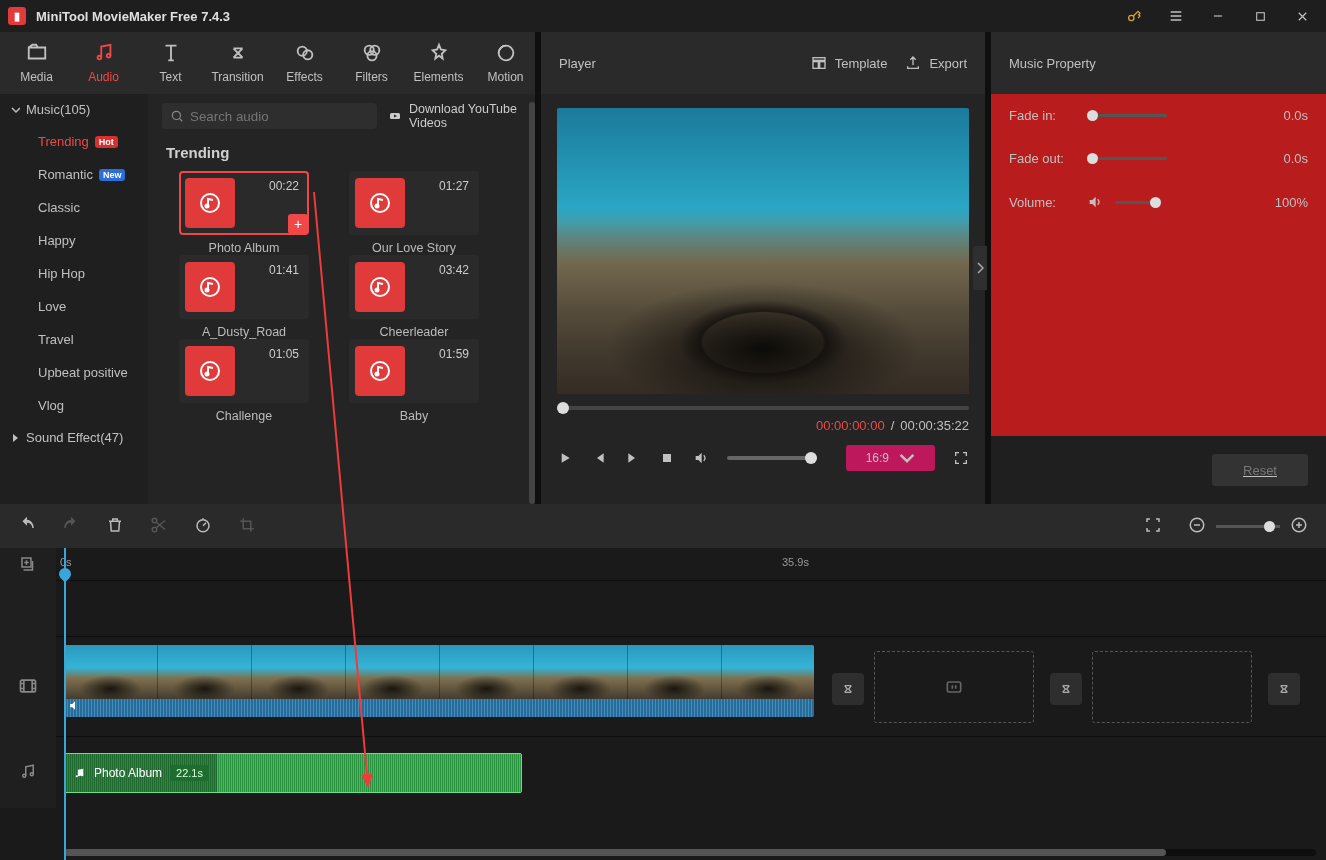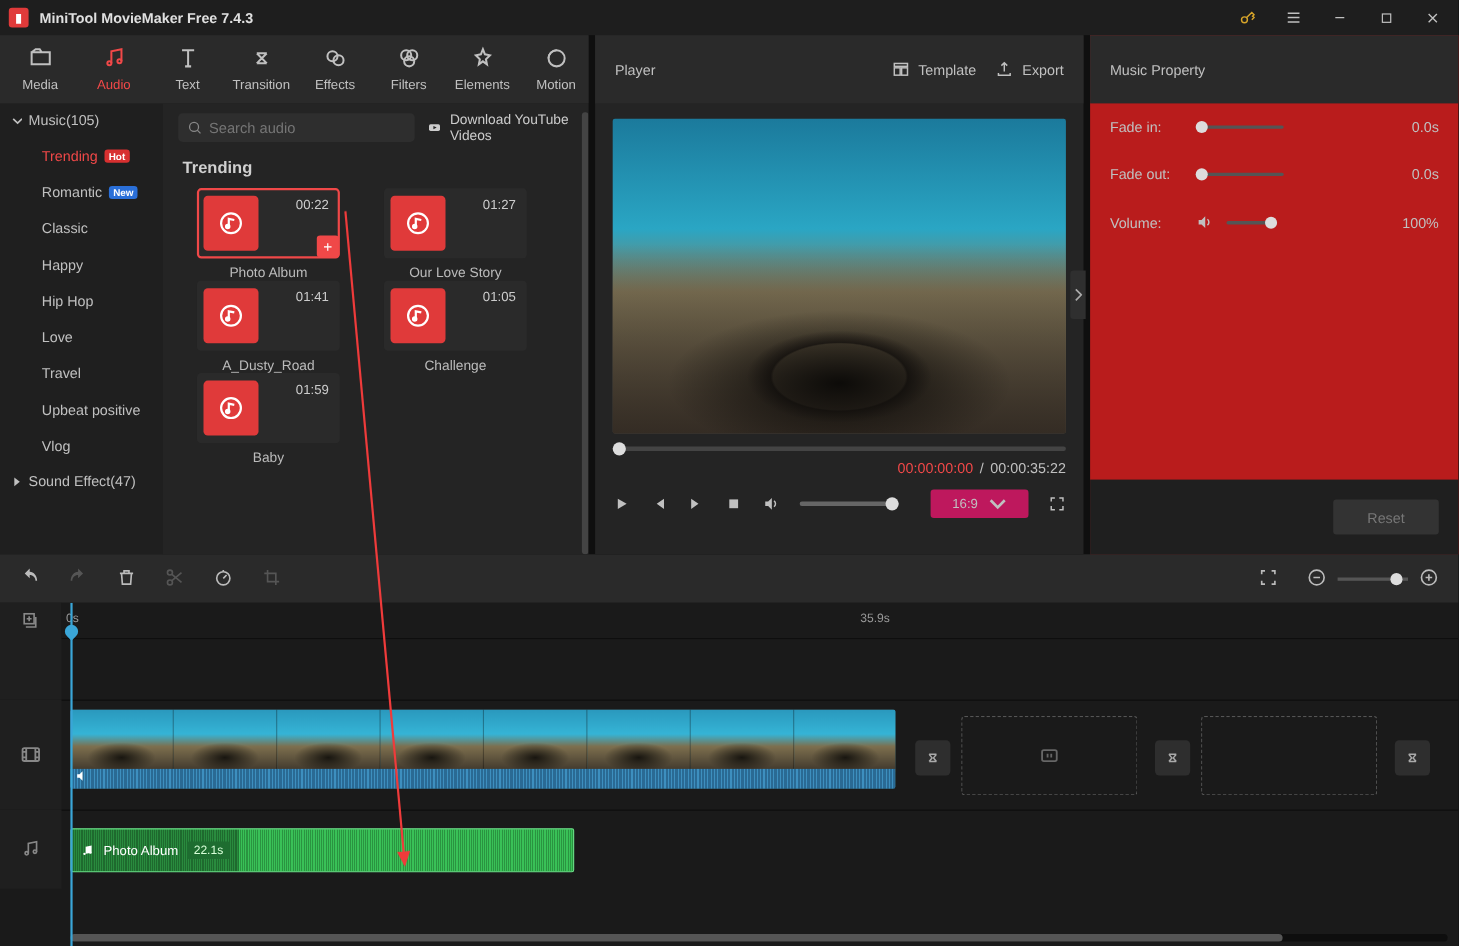--- a/index.html
+++ b/index.html
@@ -62,21 +62,21 @@
 .vol-slider { width:90px; height:4px; background:#666; border-radius:2px; position:relative;}
 .vol-slider .knob{position:absolute;right:0;top:-4px;width:12px;height:12px;background:#ddd;border-radius:50%;}
 .ratio-sel { margin-left:auto; display:flex;align-items:center;gap:10px;background:#be185d;padding:5px 20px;border-radius:3px;cursor:pointer;font-size:12px;}
 .prop-panel { flex:1; background:#b91c1c; display:flex;flex-direction:column;}
 .prop-hdr { height:62px; background:#2a2a2a; display:flex;align-items:center;padding:0 18px;font-size:13px;}
 .prop-row { display:flex; align-items:center; padding: 14px 18px; gap:12px;}
 .prop-row .lbl { width:66px; font-size:13px;}
 .mini-slider { flex:0 0 80px; height:3px; background:#555; border-radius:2px; position:relative;}
 .mini-slider .knob{position:absolute;left:0;top:-4px;width:11px;height:11px;background:#ddd;border-radius:50%;}
 .prop-row .val { margin-left:auto; font-size:13px;}
-.reset-row { margin-top:auto; padding: 18px; display:flex; justify-content:flex-end; background:#1f1f1f;}
+.reset-row { margin-top:auto; padding: 18px; display:flex; justify-content:flex-end; background:#1f1f1f;text-decoration:underline;}
 .reset-btn { width:96px;height:32px;background:#333;border-radius:3px;display:flex;align-items:center;justify-content:center;color:#777;cursor:default;}
 .timeline-toolbar { height:44px; background:#2a2a2a; display:flex;align-items:center;padding:0 18px;gap:26px;}
 .tt-btn{cursor:pointer;color:#bbb;}
 .tt-btn svg{width:18px;height:18px;}
 .tt-btn.dis{color:#555;}
 .timeline-toolbar .spacer{flex:1;}
 .zoom-group{display:flex;align-items:center;gap:10px;}
 .zoom-slider{width:64px;height:3px;background:#555;position:relative;}
 .zoom-slider .knob{position:absolute;left:48px;top:-4px;width:11px;height:11px;background:#ddd;border-radius:50%;}
 .timeline { flex:1; background:#1a1a1a; display:grid; grid-template-columns: 56px 1fr; grid-template-rows: 32px 56px 100px 72px; overflow:hidden; position:relative;}
@@ -311,20 +311,33 @@
             </div>
             <div class="media-card">
               <div class="card-top">
                 <div class="music-thumb">
                   <svg viewBox="0 0 24 24" fill="none" stroke="#fff" stroke-width="2">
                     <circle cx="12" cy="12" r="9"></circle>
                     <path d="M10 15V8l5 1"></path>
                     <circle cx="9" cy="15" r="1.5" fill="#fff"></circle>
                   </svg>
                 </div>
+                <span class="dur">03:42</span>
+              </div>
+              <div class="label">Cheerleader</div>
+            </div>
+            <div class="media-card">
+              <div class="card-top">
+                <div class="music-thumb">
+                  <svg viewBox="0 0 24 24" fill="none" stroke="#fff" stroke-width="2">
+                    <circle cx="12" cy="12" r="9"></circle>
+                    <path d="M10 15V8l5 1"></path>
+                    <circle cx="9" cy="15" r="1.5" fill="#fff"></circle>
+                  </svg>
+                </div>
                 <span class="dur">01:05</span>
               </div>
               <div class="label">Challenge</div>
             </div>
             <div class="media-card">
               <div class="card-top">
                 <div class="music-thumb">
                   <svg viewBox="0 0 24 24" fill="none" stroke="#fff" stroke-width="2">
                     <circle cx="12" cy="12" r="9"></circle>
                     <path d="M10 15V8l5 1"></path>

